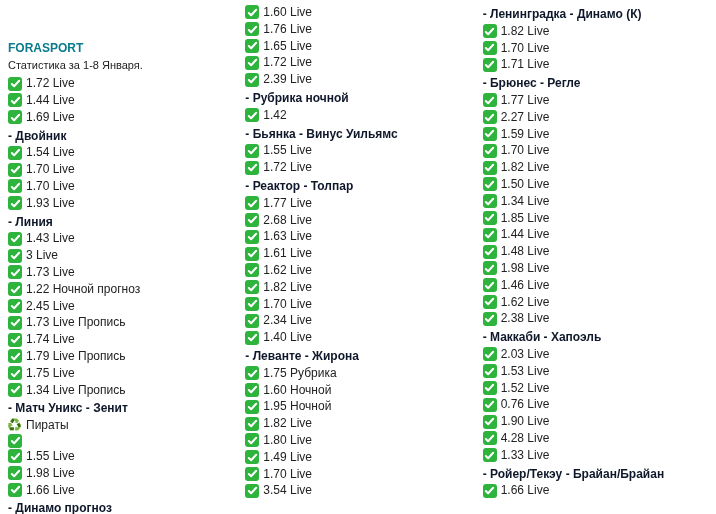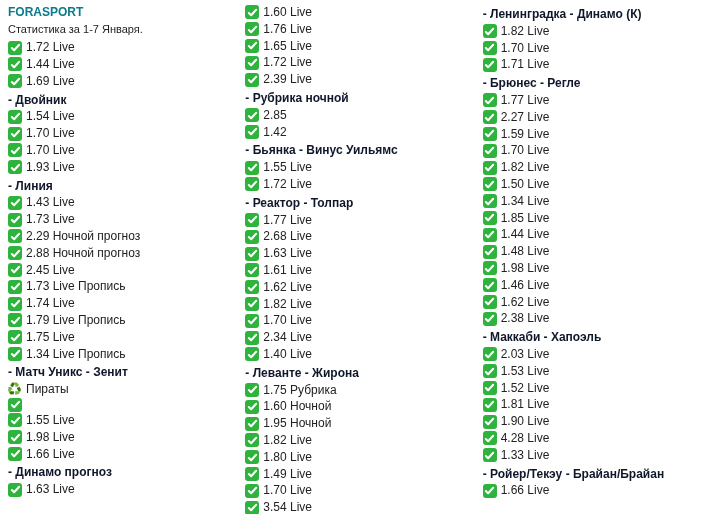--- a/index.html
+++ b/index.html
@@ -17,20 +17,21 @@
       gap: 0;
     }
     .col {
       flex: 1;
       padding: 0 6px;
     }
     .brand {
       color: #0A7B8C;
       font-weight: bold;
       font-size: 12px;
+      margin-top: 36px;
     }
     .sub {
       color: #222;
       font-size: 11px;
       margin-top: 1px;
       margin-bottom: 2px;
     }
     .hdr {
       font-weight: bold;
       font-size: 12px;
@@ -65,21 +66,21 @@
       font-size: 12px;
       flex: 0 0 auto;
     }
   </style>
 </head>
 <body>
 
 <div class="cols">
   <div class="col">
     <div class="brand">FORASPORT</div>
-    <div class="sub">Статистика за 1-7 Января.</div>
+    <div class="sub">Статистика за 1-8 Января.</div>
     <div>
         <div class="row">
           <span class="chk">
             <svg viewBox="0 0 12 12">
               <path d="M2 6.5 L4.5 9 L10 3" stroke="#fff" stroke-width="2.2" fill="none" stroke-linecap="round" stroke-linejoin="round"></path>
             </svg>
           </span>
           <span>1.72 Live</span>
         </div>
         <div class="row">
@@ -139,37 +140,37 @@
             </svg>
           </span>
           <span>1.43 Live</span>
         </div>
         <div class="row">
           <span class="chk">
             <svg viewBox="0 0 12 12">
               <path d="M2 6.5 L4.5 9 L10 3" stroke="#fff" stroke-width="2.2" fill="none" stroke-linecap="round" stroke-linejoin="round"></path>
             </svg>
           </span>
+          <span>3 Live</span>
+        </div>
+        <div class="row">
+          <span class="chk">
+            <svg viewBox="0 0 12 12">
+              <path d="M2 6.5 L4.5 9 L10 3" stroke="#fff" stroke-width="2.2" fill="none" stroke-linecap="round" stroke-linejoin="round"></path>
+            </svg>
+          </span>
           <span>1.73 Live</span>
         </div>
         <div class="row">
           <span class="chk">
             <svg viewBox="0 0 12 12">
               <path d="M2 6.5 L4.5 9 L10 3" stroke="#fff" stroke-width="2.2" fill="none" stroke-linecap="round" stroke-linejoin="round"></path>
             </svg>
           </span>
-          <span>2.29 Ночной прогноз</span>
-        </div>
-        <div class="row">
-          <span class="chk">
-            <svg viewBox="0 0 12 12">
-              <path d="M2 6.5 L4.5 9 L10 3" stroke="#fff" stroke-width="2.2" fill="none" stroke-linecap="round" stroke-linejoin="round"></path>
-            </svg>
-          </span>
-          <span>2.88 Ночной прогноз</span>
+          <span>1.22 Ночной прогноз</span>
         </div>
         <div class="row">
           <span class="chk">
             <svg viewBox="0 0 12 12">
               <path d="M2 6.5 L4.5 9 L10 3" stroke="#fff" stroke-width="2.2" fill="none" stroke-linecap="round" stroke-linejoin="round"></path>
             </svg>
           </span>
           <span>2.45 Live</span>
         </div>
         <div class="row">
@@ -295,28 +296,20 @@
         </div>
         <div class="row">
           <span class="chk">
             <svg viewBox="0 0 12 12">
               <path d="M2 6.5 L4.5 9 L10 3" stroke="#fff" stroke-width="2.2" fill="none" stroke-linecap="round" stroke-linejoin="round"></path>
             </svg>
           </span>
           <span>2.39 Live</span>
         </div>
         <div class="hdr">- Рубрика ночной</div>
-        <div class="row">
-          <span class="chk">
-            <svg viewBox="0 0 12 12">
-              <path d="M2 6.5 L4.5 9 L10 3" stroke="#fff" stroke-width="2.2" fill="none" stroke-linecap="round" stroke-linejoin="round"></path>
-            </svg>
-          </span>
-          <span>2.85</span>
-        </div>
         <div class="row">
           <span class="chk">
             <svg viewBox="0 0 12 12">
               <path d="M2 6.5 L4.5 9 L10 3" stroke="#fff" stroke-width="2.2" fill="none" stroke-linecap="round" stroke-linejoin="round"></path>
             </svg>
           </span>
           <span>1.42</span>
         </div>
         <div class="hdr">- Бьянка - Винус Уильямс</div>
         <div class="row">
@@ -639,21 +632,21 @@
             </svg>
           </span>
           <span>1.52 Live</span>
         </div>
         <div class="row">
           <span class="chk">
             <svg viewBox="0 0 12 12">
               <path d="M2 6.5 L4.5 9 L10 3" stroke="#fff" stroke-width="2.2" fill="none" stroke-linecap="round" stroke-linejoin="round"></path>
             </svg>
           </span>
-          <span>1.81 Live</span>
+          <span>0.76 Live</span>
         </div>
         <div class="row">
           <span class="chk">
             <svg viewBox="0 0 12 12">
               <path d="M2 6.5 L4.5 9 L10 3" stroke="#fff" stroke-width="2.2" fill="none" stroke-linecap="round" stroke-linejoin="round"></path>
             </svg>
           </span>
           <span>1.90 Live</span>
         </div>
         <div class="row">

